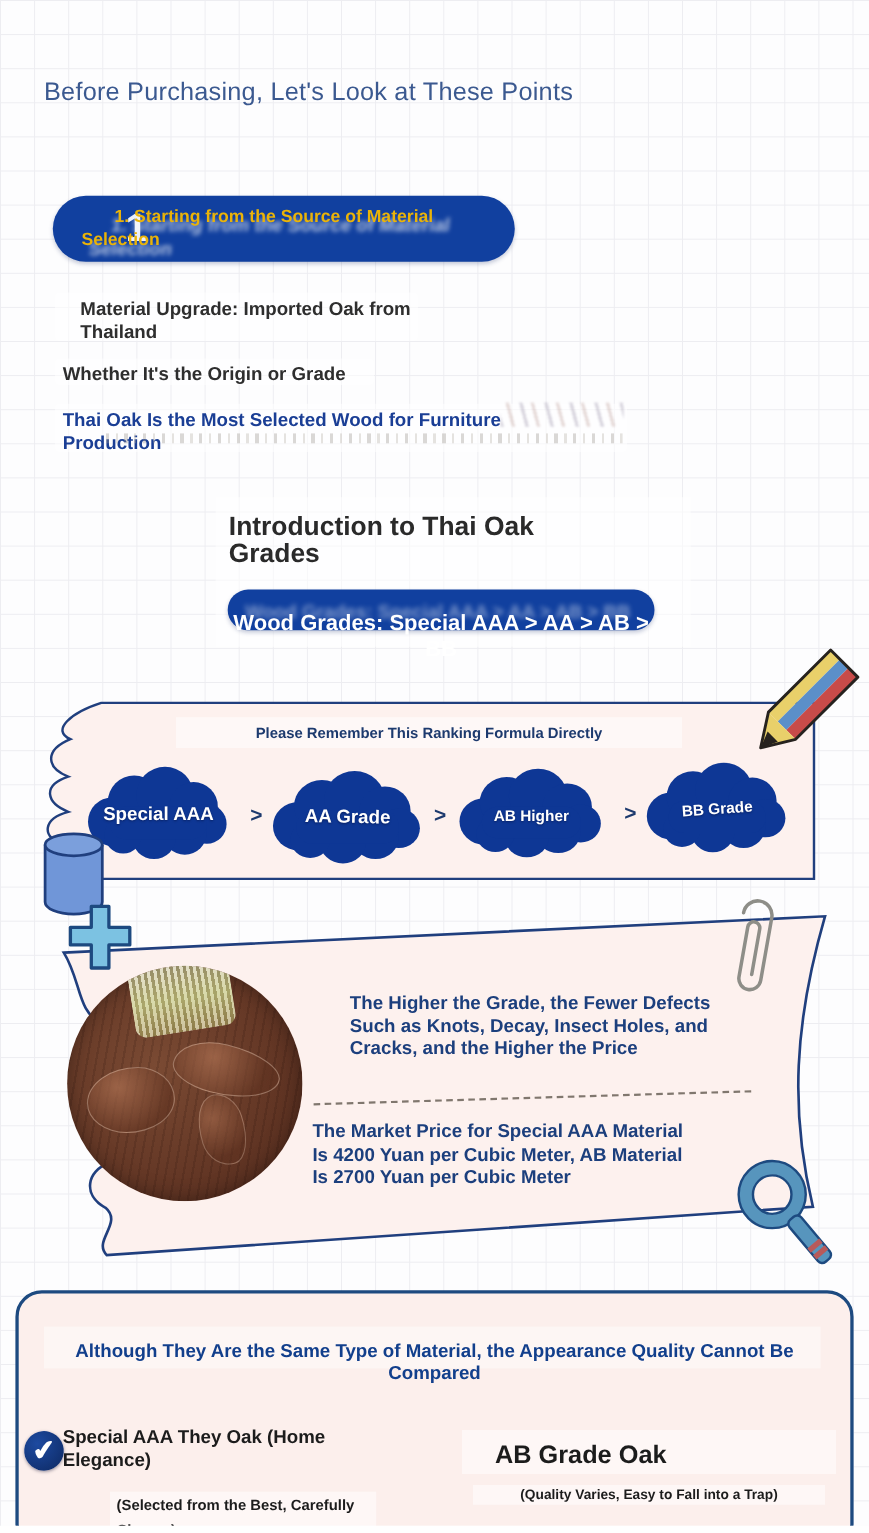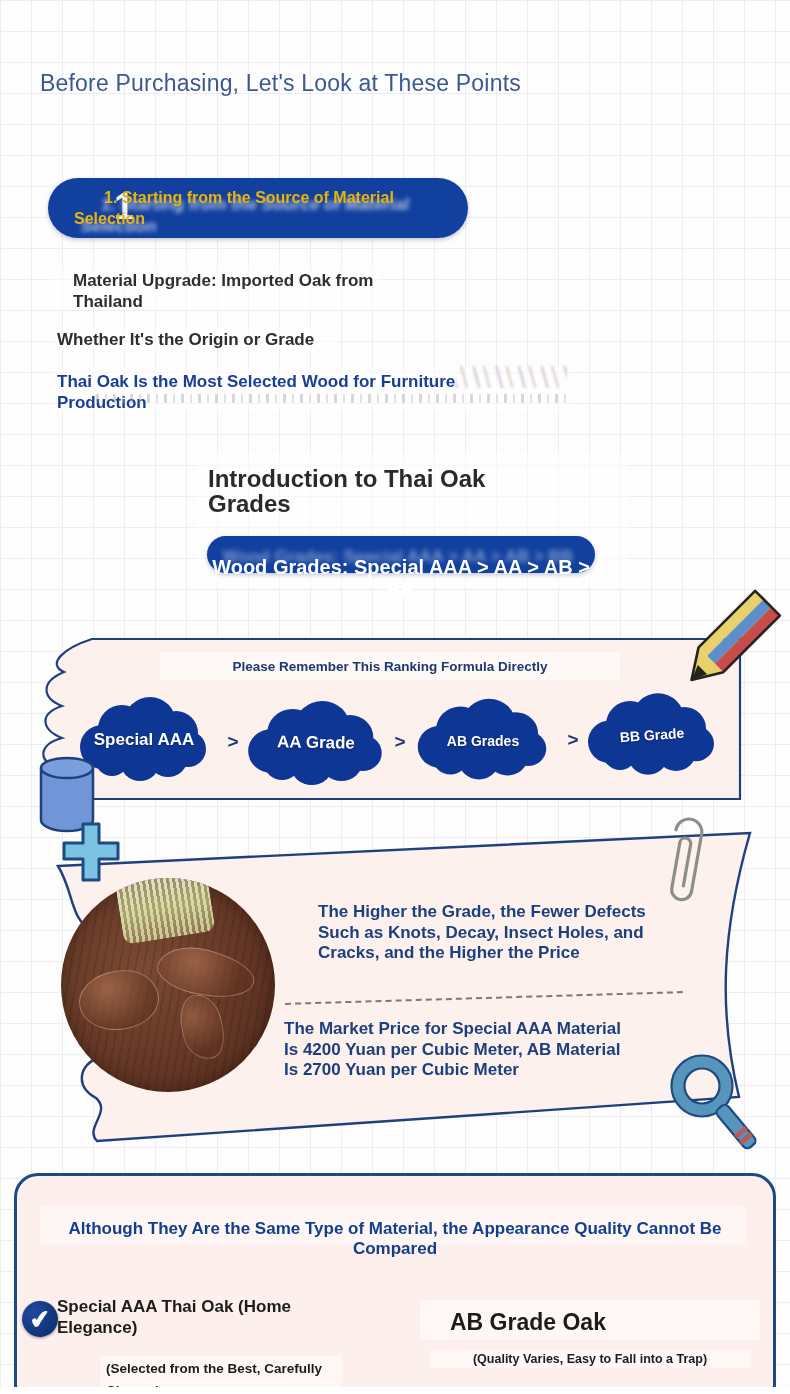--- a/index.html
+++ b/index.html
@@ -196,41 +196,41 @@
     <span class="txt">Wood Grades: Special AAA &gt; AA &gt; AB &gt; BB</span>
   </div>
 
   <div class="abs rank-title-band"></div>
   <div class="abs rank-title">Please Remember This Ranking Formula Directly</div>
 
   <div class="cloud-label cl0">Special AAA</div>
   <div class="rank-sep s0">&gt;</div>
   <div class="cloud-label cl1">AA Grade</div>
   <div class="rank-sep s1">&gt;</div>
-  <div class="cloud-label cl2">AB Grades</div>
+  <div class="cloud-label cl2">AB Higher</div>
   <div class="rank-sep s2">&gt;</div>
   <div class="cloud-label cl3">BB Grade</div>
 
   <div class="abs wood-photo">
     <div class="glass"></div>
     <div class="puddle pu1"></div>
     <div class="puddle pu2"></div>
     <div class="puddle pu3"></div>
   </div>
 
   <div class="abs price-text pt1">The Higher the Grade, the Fewer Defects Such as Knots, Decay, Insect Holes, and Cracks, and the Higher the Price</div>
   <div class="abs dash-line"></div>
   <div class="abs price-text pt2">The Market Price for Special AAA Material Is 4200 Yuan per Cubic Meter, AB Material Is 2700 Yuan per Cubic Meter</div>
 
   <div class="abs compare-card"></div>
   <div class="abs compare-title-band"></div>
   <div class="abs compare-title">Although They Are the Same Type of Material, the Appearance Quality Cannot Be Compared</div>
 
   <div class="abs check-circle">✔</div>
-  <div class="abs opt-name left-name">Special AAA Thai Oak (Home Elegance)</div>
+  <div class="abs opt-name left-name">Special AAA They Oak (Home Elegance)</div>
   <div class="abs left-note">(Selected from the Best, Carefully Chosen)</div>
 
   <div class="abs right-band"></div>
   <div class="abs opt-name right-name">AB Grade Oak</div>
   <div class="abs right-note">(Quality Varies, Easy to Fall into a Trap)</div>
 
   <div class="abs bottom-strip"></div>
 </div>
 
 </body></html>

